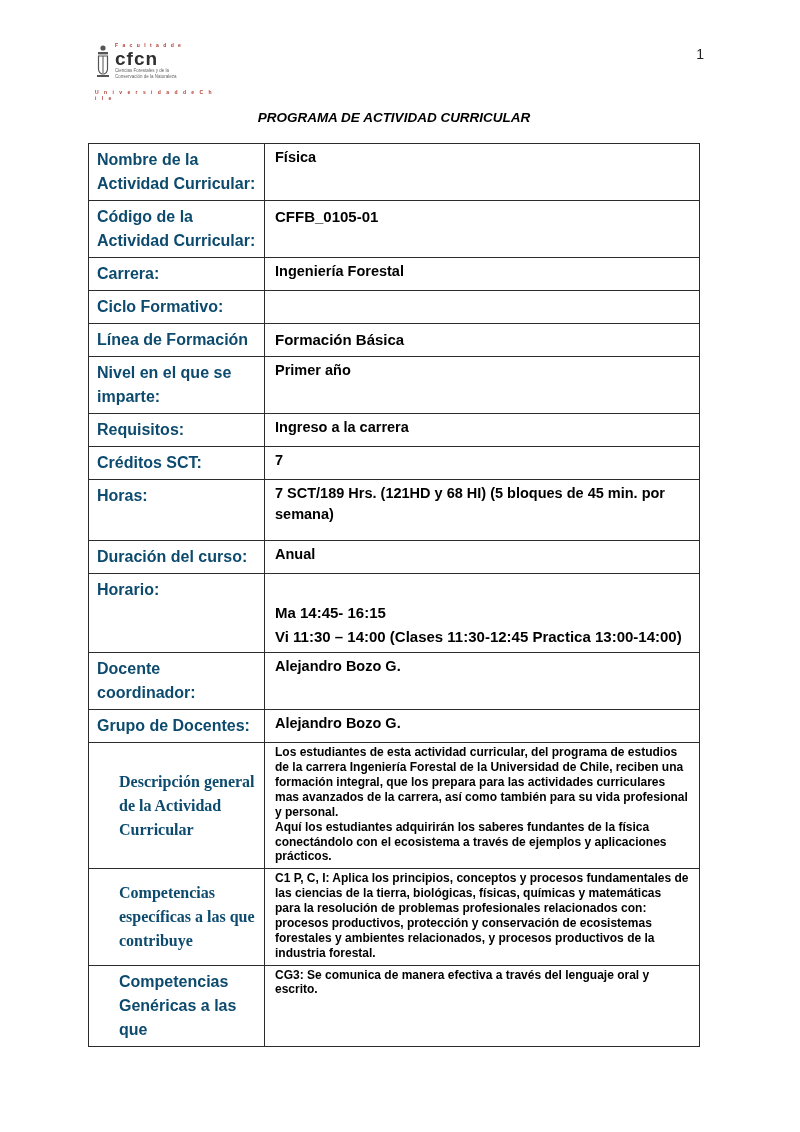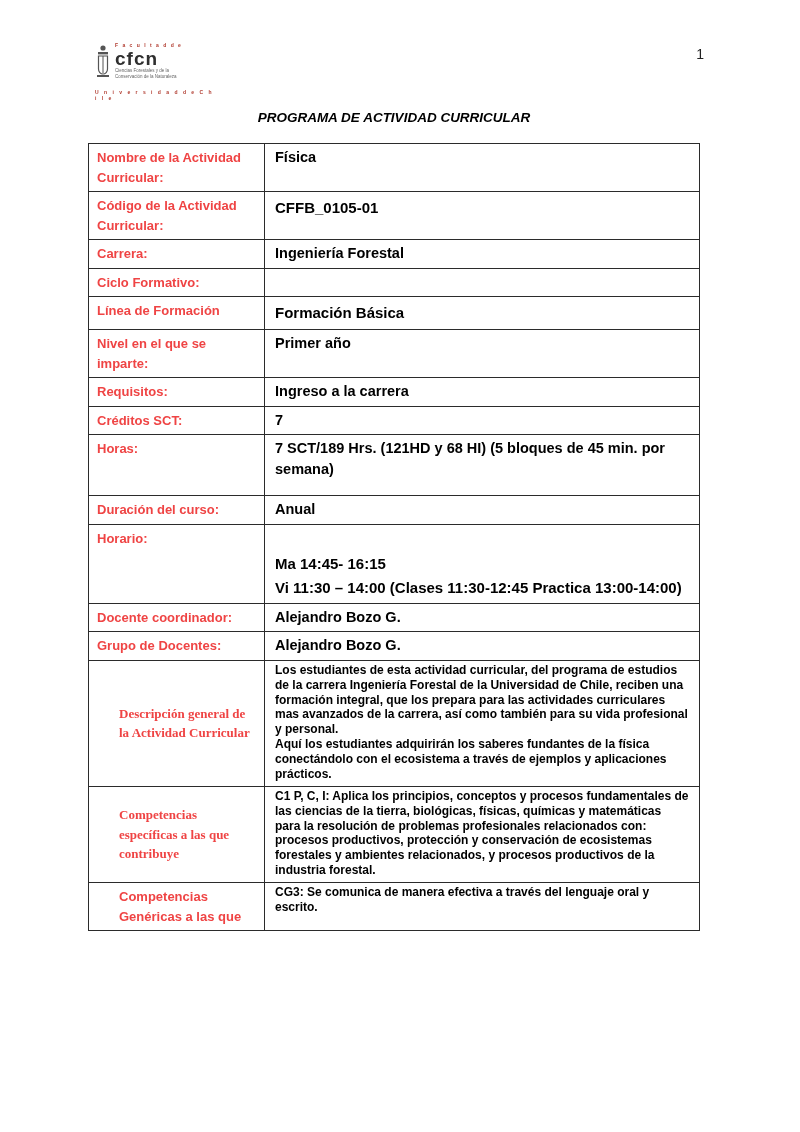--- a/index.html
+++ b/index.html
@@ -81,23 +81,23 @@
     display: grid;
     grid-template-columns: 176px 1fr;
     border-bottom: 1.2px solid #2b2b2b;
   }
   .row:last-child { border-bottom: none; }
   .cell { min-width: 0; }
   .label {
     border-right: 1.2px solid #2b2b2b;
     padding: 4px 8px;
     font-weight: 700;
-    font-size: 13px;
+    font-size: 16px;
     line-height: 1.5;
-    color: #ef4444;
+    color: #0c4a6e;
   }
   .label.indent { padding-left: 30px; }
   .label.middle { display: flex; align-items: center; font-family: Liberation Serif, serif; }
   .value {
     padding: 3px 10px;
     white-space: pre-line;
     color: #000;
   }
   .v-bold { font-weight: 700; font-size: 14.5px; line-height: 1.45; }
   .v-reg  { font-weight: 700; font-size: 15px;  line-height: 1.75; }

